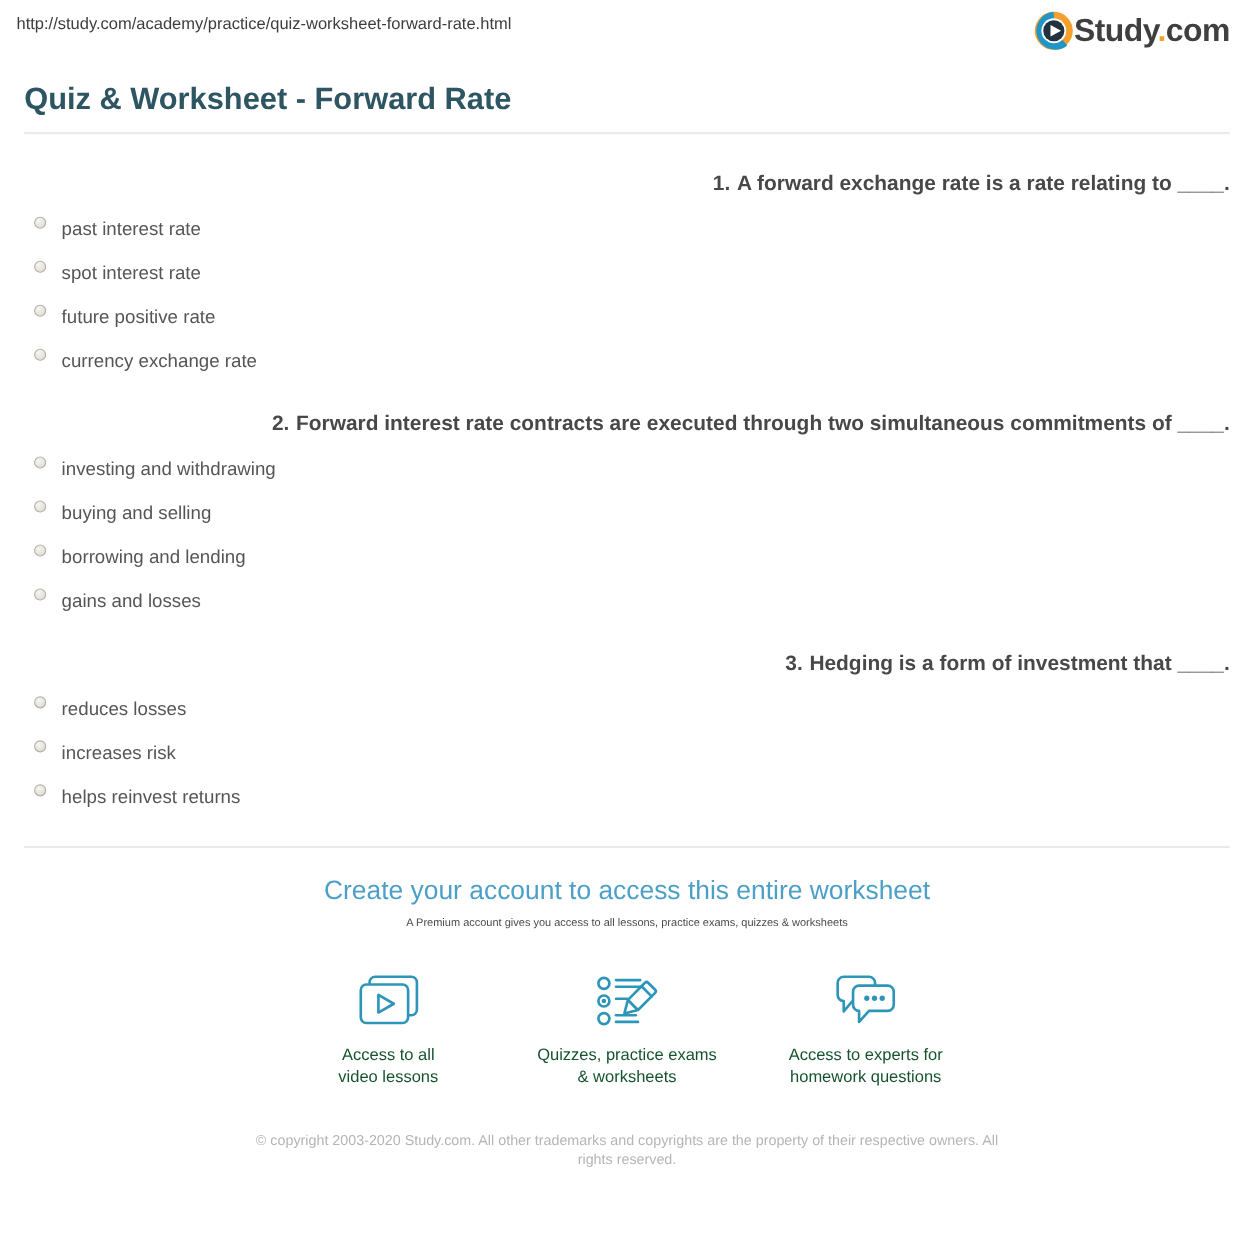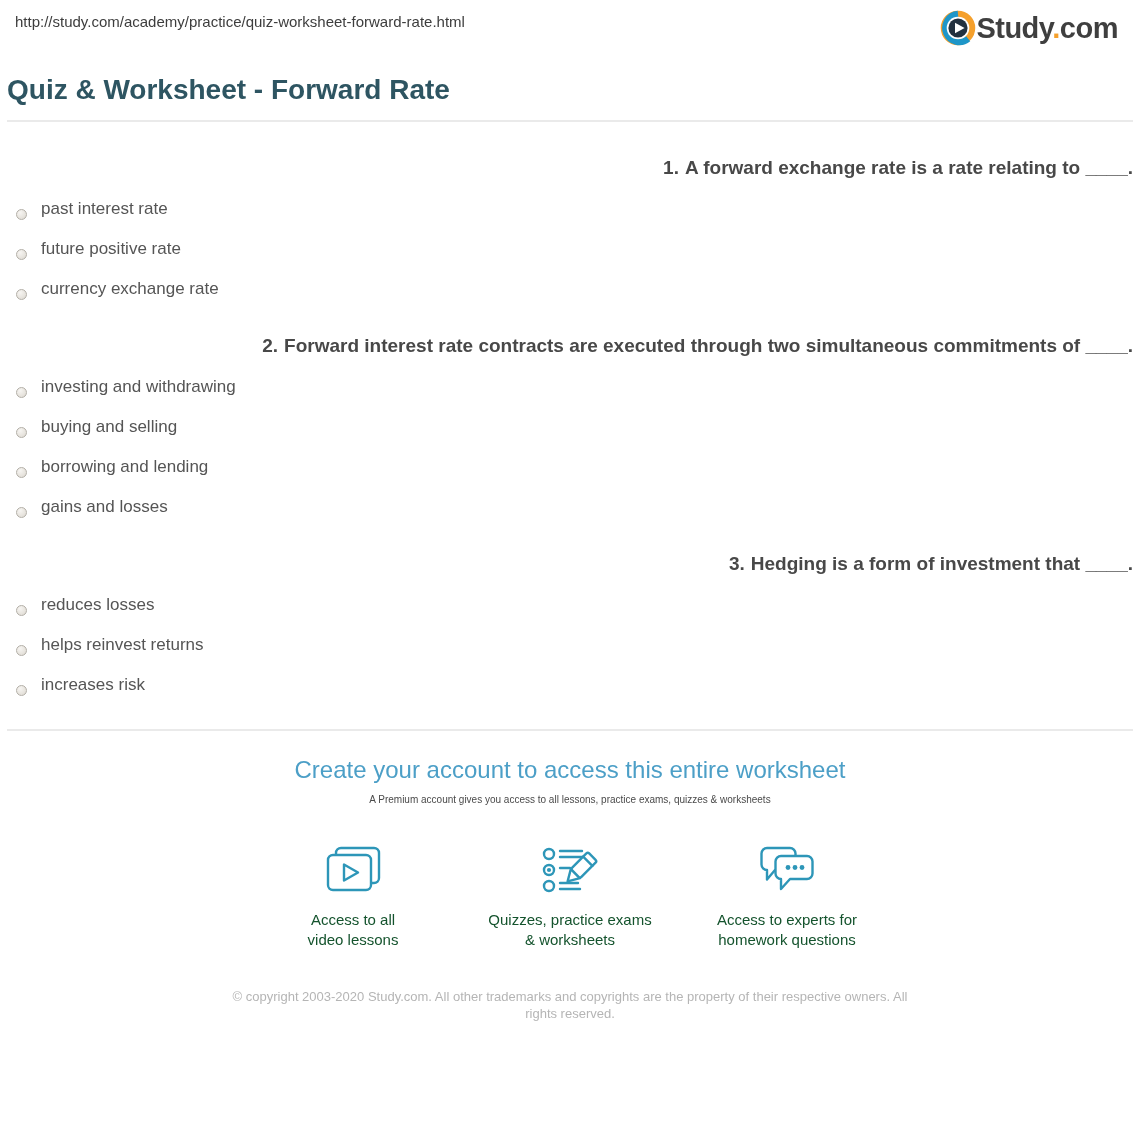--- a/index.html
+++ b/index.html
@@ -28,31 +28,31 @@
   }
   .url-text { font-size: 15px; color: #3d3d3d; padding-top: 3px; }
   .logo { display: flex; align-items: center; gap: 0; text-decoration: none; cursor: pointer; }
   .logo-text { font-size: 29px; font-weight: 700; color: #3f3f3f; letter-spacing: -0.5px; line-height: 36px; }
   .logo-dot { color: var(--logo-orange); }
   .logo-orange-arc { stroke: var(--logo-orange); fill: none; }
   .logo-blue-arc { stroke: var(--logo-blue); fill: none; }
   .logo-core { fill: var(--logo-dark); }
   .logo-play { fill: #fff; }
 
-  .content { padding: 0 7px; }
+  .content { padding: 0 22px; }
   h1.page-title {
     margin: 26px 0 14px 0;
     font-size: 28px; font-weight: 700; color: var(--title-teal); line-height: 32px;
   }
   .divider { border: none; border-top: 2px solid #eaeaea; margin: 0; }
 
   
   .q-heading { margin: 34px 0 3px 0; font-size: 19px; font-weight: 700; color: #484848; line-height: 24px; text-align: right; }
   .q-heading .q-num { margin-right: 6px; }
-  .option { display: flex; align-items: flex-end; gap: 14px; margin: 17px 0 0 9px; }
+  .option { display: flex; align-items: flex-start; gap: 14px; margin: 17px 0 0 9px; }
   .radio {
     width: 11px; height: 11px; flex: 0 0 11px; border-radius: 50%;
     border: 1px solid #b3afa7;
     background: radial-gradient(circle at 35% 30%, #f7f5f2, #dcd8d0);
     cursor: pointer;
   }
   .option-label { font-size: 17px; color: #555; line-height: 23px; cursor: pointer; }
   .questions { padding-bottom: 33px; }
 
   
@@ -103,20 +103,24 @@
     <div class="questions">
 
       <section>
         <h2 class="q-heading"><span class="q-num">1.</span><span>A forward exchange rate is a rate relating to ____.</span></h2>
         <div class="option">
           <span class="radio"></span>
           <span class="option-label">past interest rate</span>
         </div>
         <div class="option">
           <span class="radio"></span>
+          <span class="option-label">spot interest rate</span>
+        </div>
+        <div class="option">
+          <span class="radio"></span>
           <span class="option-label">future positive rate</span>
         </div>
         <div class="option">
           <span class="radio"></span>
           <span class="option-label">currency exchange rate</span>
         </div>
       </section>
 
       <section>
         <h2 class="q-heading"><span class="q-num">2.</span><span>Forward interest rate contracts are executed through two simultaneous commitments of ____.</span></h2>
@@ -139,25 +143,25 @@
       </section>
 
       <section>
         <h2 class="q-heading"><span class="q-num">3.</span><span>Hedging is a form of investment that ____.</span></h2>
         <div class="option">
           <span class="radio"></span>
           <span class="option-label">reduces losses</span>
         </div>
         <div class="option">
           <span class="radio"></span>
+          <span class="option-label">increases risk</span>
+        </div>
+        <div class="option">
+          <span class="radio"></span>
           <span class="option-label">helps reinvest returns</span>
-        </div>
-        <div class="option">
-          <span class="radio"></span>
-          <span class="option-label">increases risk</span>
         </div>
       </section>
 
     </div>
 
     <hr class="divider">
 
     <div class="promo">
       <div class="promo-headline">Create your account to access this entire worksheet</div>
       <div class="promo-subtitle">A Premium account gives you access to all lessons, practice exams, quizzes &amp; worksheets</div>

